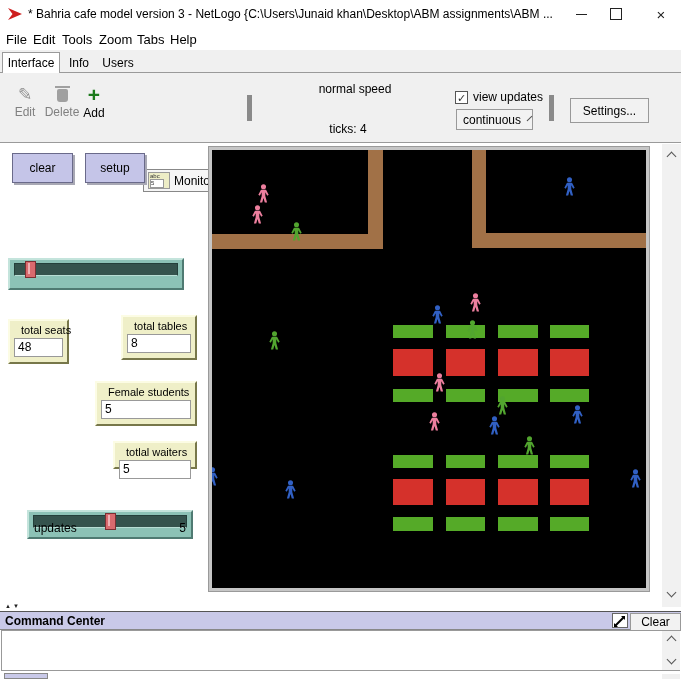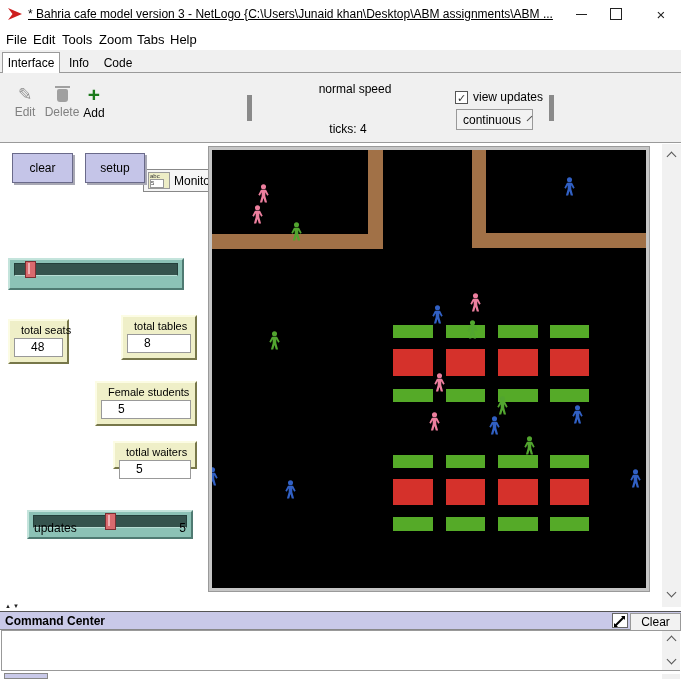--- a/index.html
+++ b/index.html
@@ -5,21 +5,21 @@
   html,body { margin:0; padding:0; background:#d8d8d8; }
   #app {
     position:relative; width:681px; height:679px; background:#ffffff;
     font-family:"Liberation Sans", sans-serif; overflow:hidden;
     outline:1px solid #9a9a9a;
   }
   .abs { position:absolute; }
 
   
   .titlebar { left:0; top:0; width:681px; height:28px; background:#fff; }
-  .title-text { left:28px; top:7px; font-size:12px; color:#000; white-space:nowrap;text-decoration:underline; }
+  .title-text { left:28px; top:7px; font-size:12px; color:#000; white-space:nowrap; }
   .win-btn { top:0; width:40px; height:28px; display:flex; align-items:center; justify-content:center; }
   .min-glyph { width:11px; height:1px; background:#222; display:block; }
   .max-glyph { width:10px; height:10px; border:1px solid #222; display:block; }
   .close-glyph { font-size:15px; color:#222; line-height:1; }
 
   
   .menubar { left:0; top:28px; width:681px; height:22px; background:#fff; }
   .menu-item { top:4px; font-size:13px; color:#000; }
 
   
@@ -55,21 +55,21 @@
   
   .nl-button { background:#c5c5e8; border:1px solid #6a6a8a; box-shadow:2px 2px 0 #a8a8b4; display:flex; align-items:center; justify-content:center; font-size:12px; color:#000; box-sizing:border-box; }
   .forever { font-size:13px; color:#000; position:absolute; right:5px; bottom:3px; line-height:1; }
   .nl-slider { background:#8cc2b6; border:2px solid; border-color:#c4e4dc #4f7a72 #4f7a72 #c4e4dc; box-sizing:border-box; }
   .groove { position:absolute; left:4px; right:4px; top:3px; height:11px; background:#35534d; border:1px solid #24403b; border-bottom-color:#b8ddd4; }
   .sl-thumb { position:absolute; top:-3px; width:9px; height:15px; background:#d96a6e; border:1px solid #7c2f33; }
   .sl-thumb:before { content:""; position:absolute; left:2px; top:1px; width:2px; height:11px; background:#f0b0b4; }
   .sl-row { position:absolute; left:5px; right:5px; bottom:2px; display:flex; justify-content:space-between; font-size:12px; color:#000; }
   .monitor { background:#efefc8; border:2px solid; border-color:#fcfce4 #77774a #77774a #fcfce4; box-sizing:border-box; padding:3px 4px; }
   .mon-label { font-size:11px; color:#000; margin-bottom:2px; white-space:nowrap;padding-left:7px; }
-  .mon-value { background:#fff; border:1px solid #999; font-size:12px; color:#000; height:17px; line-height:17px; padding-left:16px; }
+  .mon-value { background:#fff; border:1px solid #999; font-size:12px; color:#000; height:17px; line-height:17px; padding-left:3px; }
 
   
   #world-frame { left:209px; top:147px; width:440px; height:444px; border:3px solid #c6c6c6; outline:1px solid #9a9a9a; background:#000; box-sizing:border-box; overflow:hidden; }
   .wall { position:absolute; }
   .table-rect { position:absolute; }
   .person { position:absolute; width:15px; height:19px; }
 
   
   .scroll-v { background:#f1f1f1; }
   .sb-arrow { position:absolute; left:0; width:100%; display:flex; justify-content:center; }
@@ -113,21 +113,21 @@
   </div>
 
   <div class="abs tabbar">
     <div class="abs tab sel" style="left:2px;width:58px">
         <span>Interface</span>
       </div>
     <div class="abs tab" style="left:62px;width:34px">
         <span>Info</span>
       </div>
     <div class="abs tab" style="left:98px;width:40px">
-        <span>Code</span>
+        <span>Users</span>
       </div>
   </div>
 
   <div class="abs toolbar">
     <div class="abs" style="left:10px;top:11px;width:30px;text-align:center">
       <span class="pencil">✎</span>
       <div class="tool-label">Edit</div>
     </div>
     <div class="abs" style="left:44px;top:13px;width:36px;text-align:center">
       <div class="trash" style="margin:3px auto 3px"></div>
@@ -154,20 +154,23 @@
 
     <div class="abs" style="left:455px;top:17px;display:flex;align-items:center;gap:5px">
       <span class="checkbox">✓</span>
       <span style="font-size:12px">view updates</span>
     </div>
     <div class="abs dropdown" style="left:456px;top:36px;width:77px;height:21px">
       <span>continuous</span>
       <span class="chev down" style="margin-left:8px"></span>
     </div>
     <div class="abs vsep" style="left:549px;top:22px;height:26px"></div>
+    <div class="abs push-btn" style="left:570px;top:25px;width:77px;height:23px">
+      <span>Settings...</span>
+    </div>
   </div>
 
   <div class="abs nl-button" style="left:12px;top:153px;width:61px;height:30px">
     <span>clear</span>
   </div>
   <div class="abs nl-button" style="left:85px;top:153px;width:60px;height:30px">
     <span>setup</span>
   </div>
 
   <div class="abs nl-slider" style="left:8px;top:258px;width:176px;height:32px">

